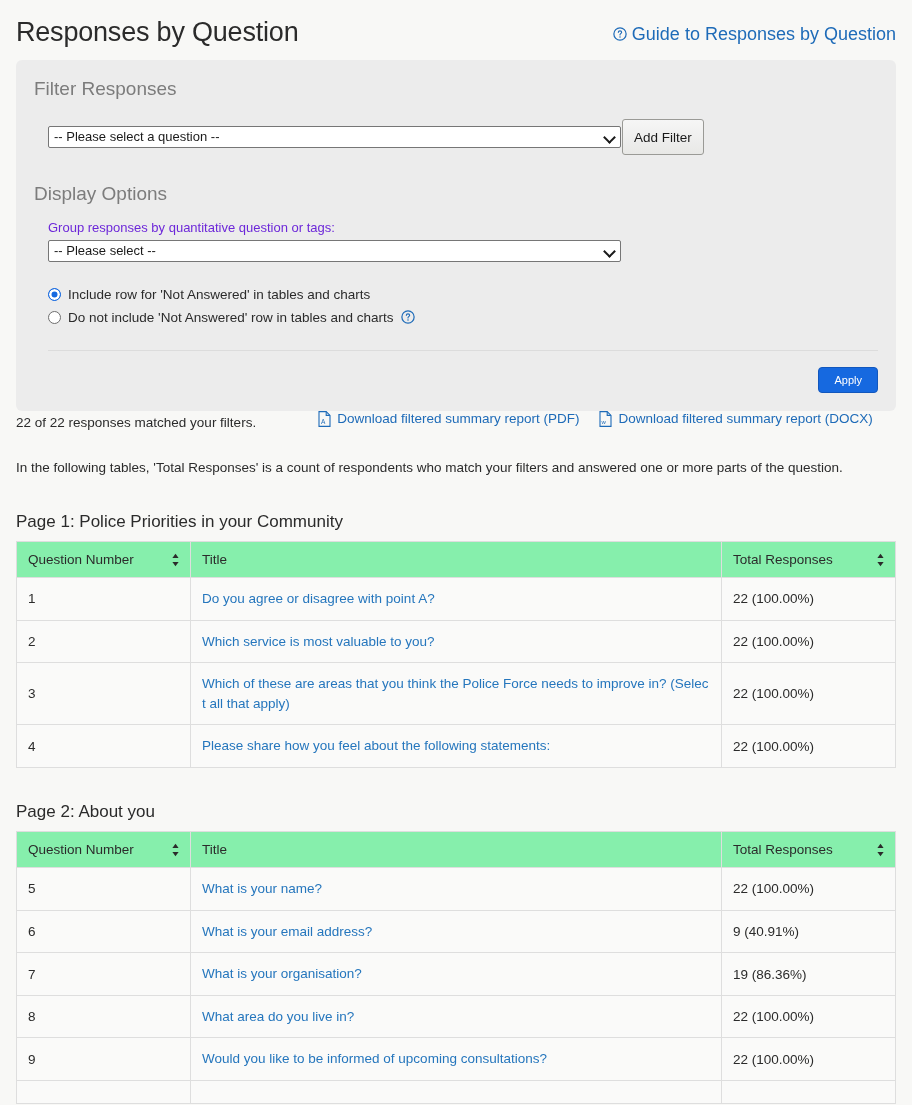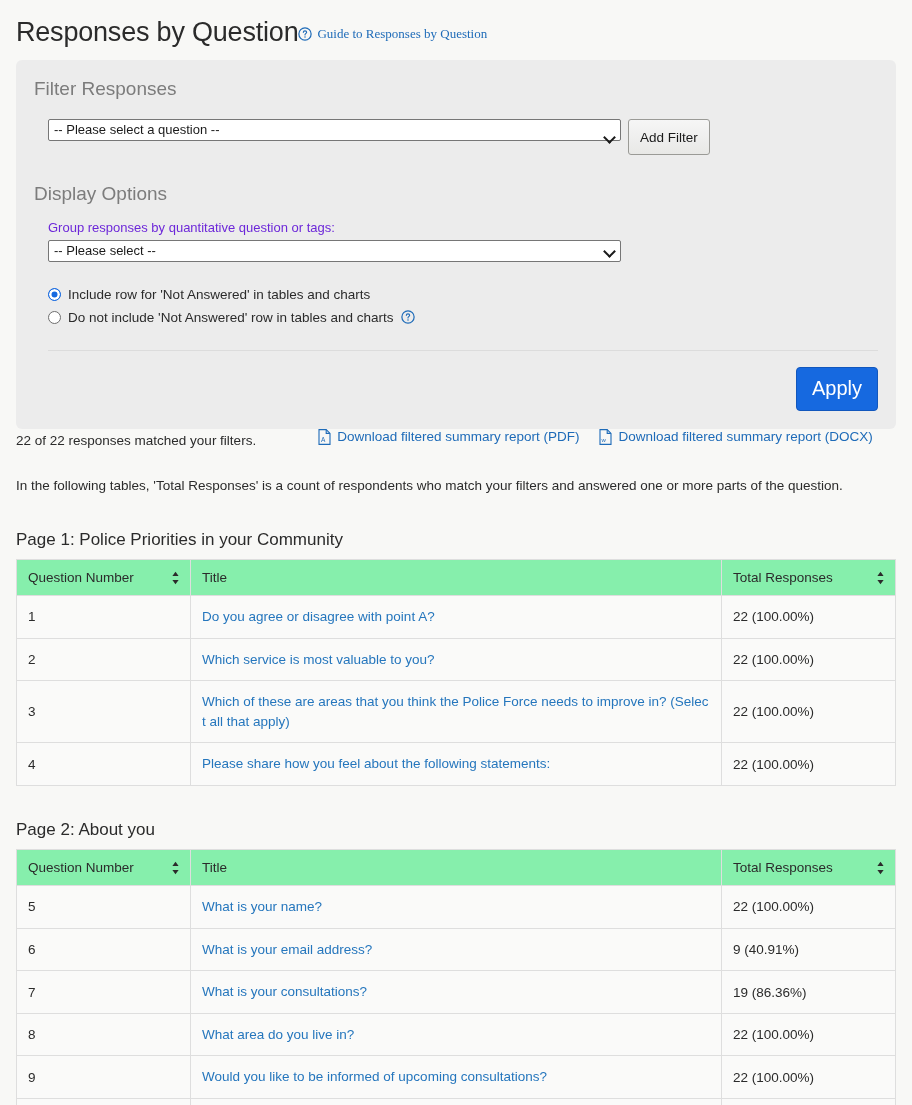--- a/index.html
+++ b/index.html
@@ -8,49 +8,49 @@
     background: #f8f8f6;
     font-family: "Liberation Sans", sans-serif;
     color: #333333;
   }
   body { width: 912px; height: 1105px; overflow: hidden; position: relative; }
 
   .page { padding: 0 16px; }
 
   
   .page-head {
-    display: flex; align-items: baseline; 
+    display: flex; align-items: baseline; justify-content: space-between;
     padding-top: 16px; padding-bottom: 10px;
   }
   .page-title {
     font-size: 27px; font-weight: 400; color: #2b2b2b;
     letter-spacing: -0.2px; line-height: 1.2; margin: 0;
   }
   .guide-link {
-    font-size: 13px; color: #1e6bb8; text-decoration: none;
-    display: inline-flex; align-items: center; gap: 5px; white-space: nowrap; font-family: Liberation Serif, serif;
+    font-size: 18px; color: #1e6bb8; text-decoration: none;
+    display: inline-flex; align-items: center; gap: 5px; white-space: nowrap;
   }
 
   .icon-help { width: 14px; height: 14px; flex: 0 0 auto; display: block; }
 
   
   .panel {
     background: #ececec; border-radius: 6px;
     padding: 16px 18px 0 18px; margin-top: 2px;
   }
   .panel h2 {
     font-size: 19px; font-weight: 400; color: #7c7c7c;
     margin: 2px 0 18px 0; line-height: 1.2;
   }
   .panel h3 {
     font-size: 19px; font-weight: 400; color: #7c7c7c;
     margin: 28px 0 14px 0; line-height: 1.2;
   }
 
-  .filter-row { display: flex; gap: 7px; padding-left: 14px; }
+  .filter-row { display: flex; align-items: center; gap: 1px; padding-left: 14px; }
 
   select.ui-select {
     appearance: none; -webkit-appearance: none;
     background-color: #ffffff;
     border: 1px solid #767676;
     border-radius: 2px;
     height: 22px; padding: 0 22px 0 5px;
     font-family: "Liberation Sans", sans-serif;
     font-size: 13px; color: #1a1a1a; line-height: 20px;
   }
@@ -95,21 +95,21 @@
   .panel-divider {
     border-top: 1px solid #dcdcdc; margin: 22px 0 0 14px;
   }
   .apply-row {
     display: flex; justify-content: flex-end;
     padding: 16px 0 18px 0;
   }
   button.btn-primary {
     background: #1669e0; border: 1px solid #1257bd; border-radius: 4px;
     color: #ffffff; font-family: "Liberation Sans", sans-serif;
-    font-size: 20px; height: 44px; padding: 1px 15px; cursor: pointer;
+    font-size: 11px; height: 26px; padding: 1px 15px; cursor: pointer;
   }
 
   
   .meta-row {
     display: flex; align-items: baseline;
     font-size: 13.5px; color: #2b2b2b;
   }
   .meta-count { flex: 0 0 auto; }
   .dl-links { display: flex; gap: 20px; margin-left: 62px; }
   .dl-link {
@@ -343,21 +343,21 @@
         <td class="title-cell"><a href="#">What is your name?</a></td>
         <td>22 (100.00%)</td>
       </tr>
       <tr>
         <td>6</td>
         <td class="title-cell"><a href="#">What is your email address?</a></td>
         <td>9 (40.91%)</td>
       </tr>
       <tr>
         <td>7</td>
-        <td class="title-cell"><a href="#">What is your consultations?</a></td>
+        <td class="title-cell"><a href="#">What is your organisation?</a></td>
         <td>19 (86.36%)</td>
       </tr>
       <tr>
         <td>8</td>
         <td class="title-cell"><a href="#">What area do you live in?</a></td>
         <td>22 (100.00%)</td>
       </tr>
       <tr>
         <td>9</td>
         <td class="title-cell"><a href="#">Would you like to be informed of upcoming consultations?</a></td>

